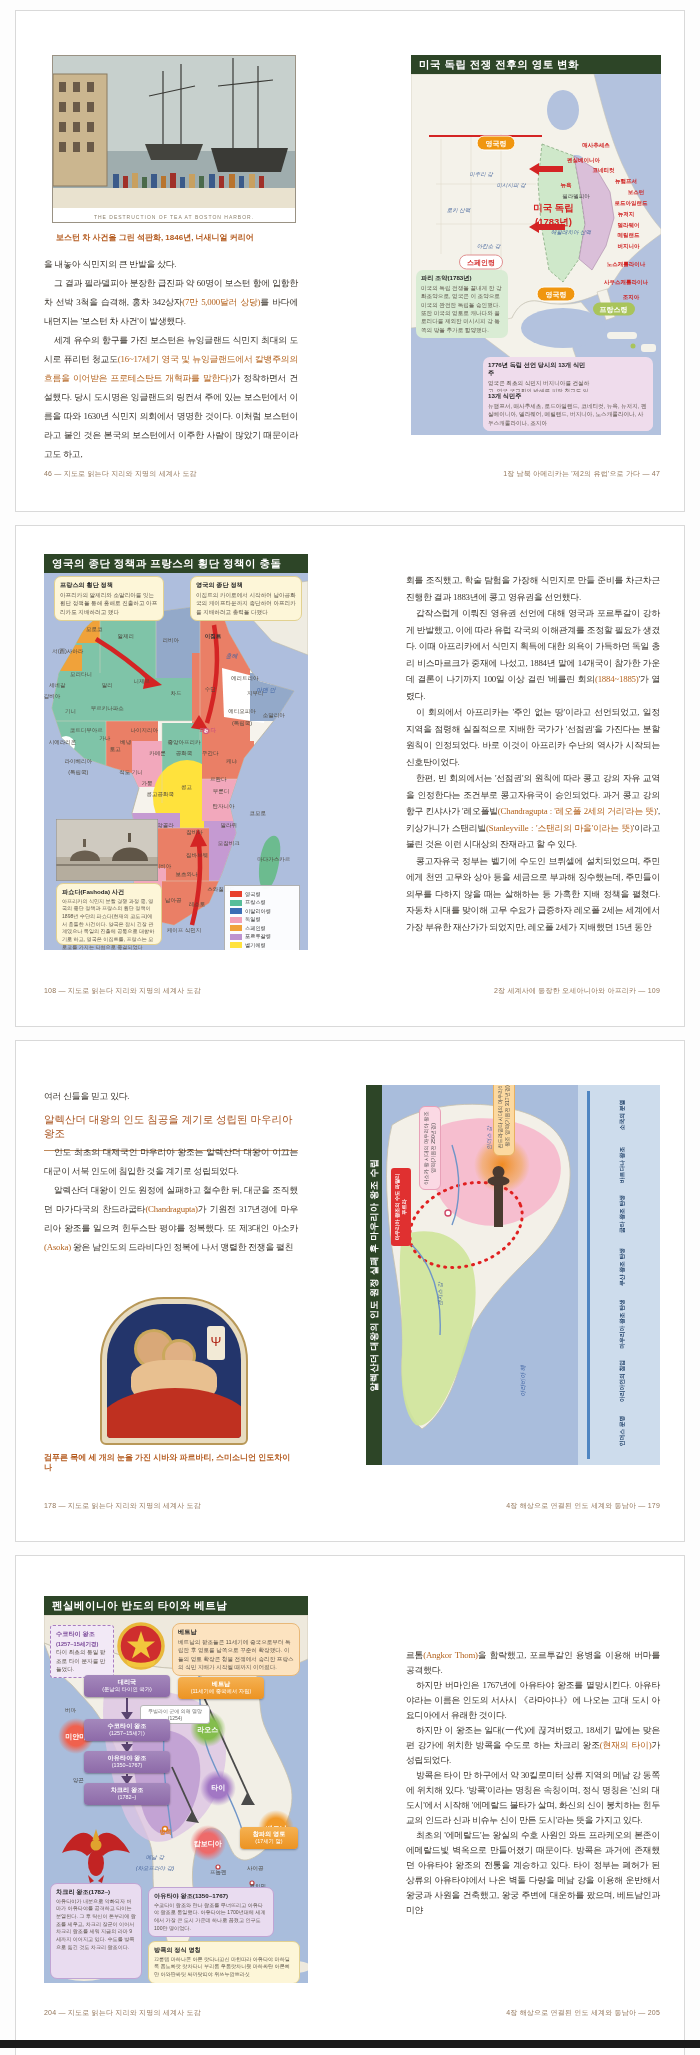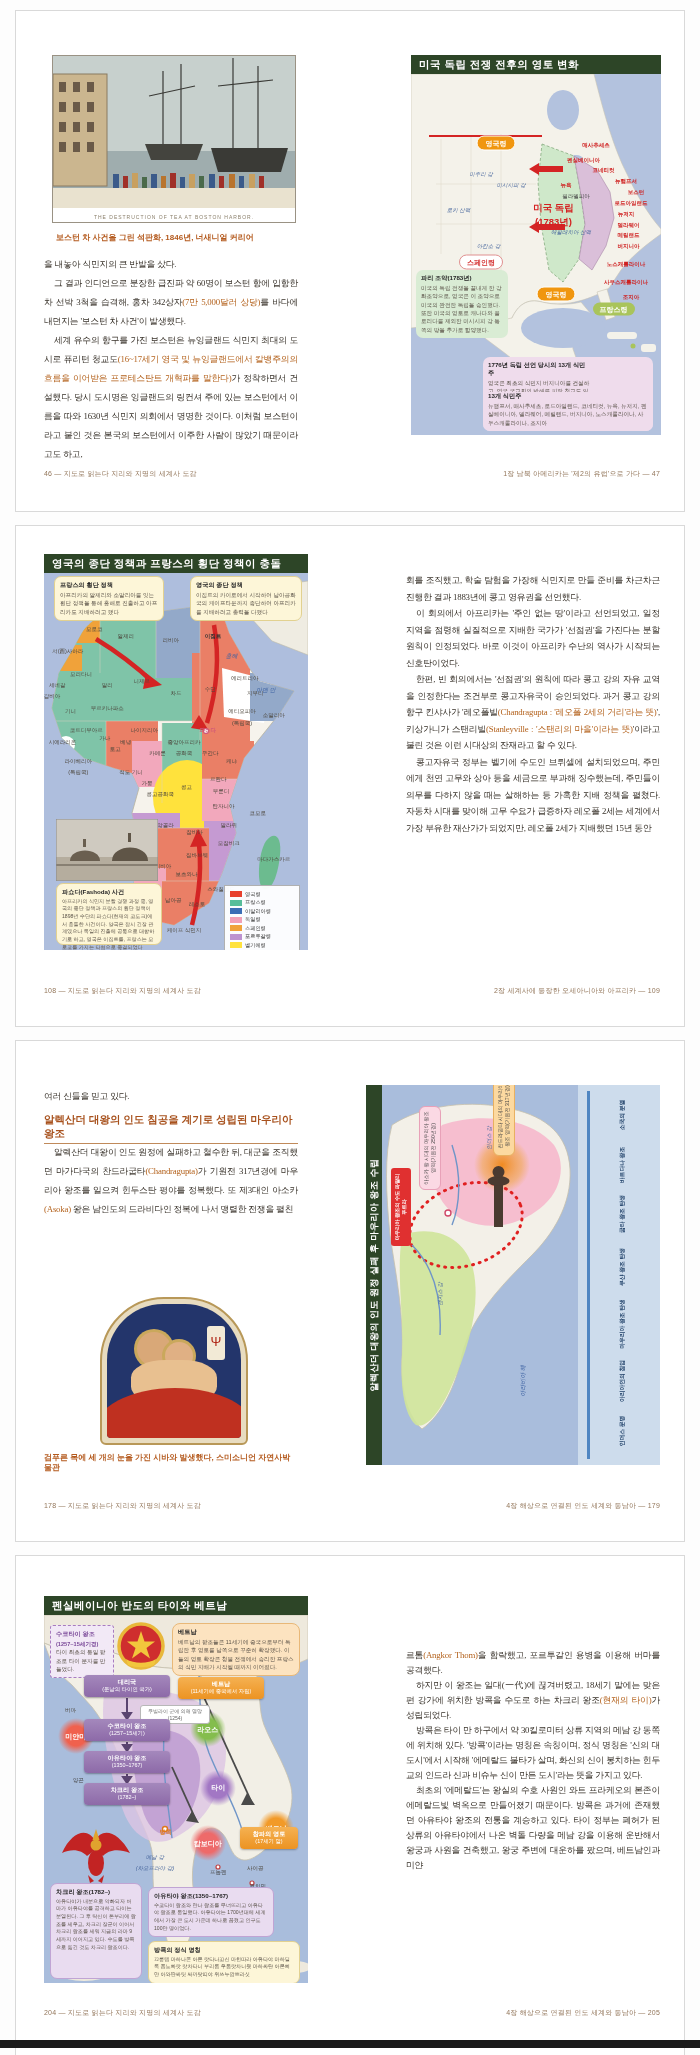--- a/index.html
+++ b/index.html
@@ -47,21 +47,21 @@
 .abox.pdash{background:#f2e9f6;border:1px dashed #a87cc0;border-radius:3px}
 .fbox{position:absolute;background:linear-gradient(#a488bc,#8d6aa8);color:#fff;border-radius:4px;text-align:center;font-size:5.4px;line-height:1.35;padding:3px 2px;z-index:5;box-shadow:0 1px 2px rgba(0,0,0,.35)}
 .fbox b{font-size:6.2px;display:block}
 .fnote{position:absolute;background:#fff;border:1px solid #b8b8b8;border-radius:3px;font-size:5px;color:#666;text-align:center;padding:2px;z-index:5;line-height:1.3}
 .obox{position:absolute;background:linear-gradient(#f5b152,#ec9322);color:#fff;border-radius:4px;text-align:center;font-size:5.4px;line-height:1.35;padding:3px 2px;z-index:5;box-shadow:0 1px 2px rgba(0,0,0,.3)}
 .obox b{font-size:6.2px;display:block}
 .lgbox{position:absolute;background:rgba(255,255,255,.95);border:1px solid #b0b0b0;padding:3px 5px;z-index:6}
 .lgr{display:flex;align-items:center;gap:3px;margin:1.5px 0}
 .lgsw{width:12px;height:6px;flex:none}
 .lgr span:last-child{font-size:5.2px;color:#333}
-.heading{font-size:10.5px;font-weight:bold;color:#a8521e;padding-bottom:3px;border-bottom:1.5px solid #c08a5a;display:inline-block;line-height:1.3}
+.heading{font-size:10.5px;font-weight:normal;color:#a8521e;padding-bottom:10px;border-bottom:1.5px solid #c08a5a;display:inline-block;line-height:1.3}
 .vtitle{position:absolute;background:#2d4527;z-index:4}
 .vtitle span{position:absolute;left:50%;top:50%;transform:translate(-50%,-50%) rotate(-90deg);white-space:nowrap;color:#fff;font-size:9px;font-weight:bold;letter-spacing:.5px}
 .tband{position:absolute;background:#cddcec;z-index:2}
 .tband:before{content:"";position:absolute;left:9px;top:6px;bottom:6px;width:3px;background:#4f86c2}
 .rcall{position:absolute;font-size:5.2px;line-height:1.35;text-align:center;border-radius:6px;padding:3px 4px;z-index:5;color:#444;transform:rotate(-90deg)}
 .rc-pink{background:#fbd9e4;border:1px solid #e8a0b8}
 .rc-orange{background:#fcd9a0;border:1px solid #e8b060}
 .rc-red{background:#e03030;color:#fff;border-radius:3px;font-weight:bold}
 .encap{font-size:5px;color:#8a7f6a;text-align:center;letter-spacing:1px}
 .bottom-bar{position:absolute;left:0;top:2040px;width:700px;height:8px;background:#1a1a1a}
@@ -118,21 +118,21 @@
         <rect x="196" y="118" width="6" height="14" fill="#c8a060"></rect>
           <rect x="206" y="120" width="5" height="12" fill="#a03028"></rect>
       </g>
       <rect y="132" width="242" height="20" fill="#e9e2cf"></rect>
     </svg>
     <div class="encap" style="margin-top:2px">THE DESTRUCTION OF TEA AT BOSTON HARBOR.</div>
   </div>
   <div class="abs photocap" style="left:40px;top:222px;width:248px">보스턴 차 사건을 그린 석판화, 1846년, 너새니얼 커리어</div>
   <div class="abs body" style="left:28px;top:244px;width:254px">
       <p class="bp"><span>을 내놓아 식민지의 큰 반발을 샀다.</span></p>
-      <p class="bp ind"><span>그 결과 인디언으로 분장한 급진파 약 60명이 보스턴 항에 입항한 차 선박 3척을 습격해, 홍차 342상자</span><span class="o">(7만 5,000달러 상당)</span><span>를 바다에 내던지는 '보스턴 차 사건'이 발생했다.</span></p>
+      <p class="bp ind"><span>그 결과 필라델피아 분장한 급진파 약 60명이 보스턴 항에 입항한 차 선박 3척을 습격해, 홍차 342상자</span><span class="o">(7만 5,000달러 상당)</span><span>를 바다에 내던지는 '보스턴 차 사건'이 발생했다.</span></p>
       <p class="bp ind"><span>세계 유수의 항구를 가진 보스턴은 뉴잉글랜드 식민지 최대의 도시로 퓨리턴 청교도</span><span class="o">(16~17세기 영국 및 뉴잉글랜드에서 칼뱅주의의 흐름을 이어받은 프로테스탄트 개혁파를 말한다)</span><span>가 정착하면서 건설했다. 당시 도시명은 잉글랜드의 링컨셔 주에 있는 보스턴에서 이름을 따와 1630년 식민지 의회에서 명명한 것이다. 이처럼 보스턴이라고 붙인 것은 본국의 보스턴에서 이주한 사람이 많았기 때문이라고도 하고,</span></p>
     </div>
   <div class="abs foot" style="left:28px;top:458px">46 — 지도로 읽는다 지리와 지명의 세계사 도감</div>
 
   <div class="abs" style="left:395px;top:44px;width:250px">
     <div class="mtitle">미국 독립 전쟁 전후의 영토 변화</div>
     <div class="mapc" style="width:250px;height:361px">
       <svg width="250" height="361" viewBox="0 0 250 361">
         <rect width="250" height="361" fill="#b3c2de"></rect>
         <path d="M0,0 H183 C193,40 203,75 216,100 C226,122 237,140 250,155 V160 C232,173 220,183 210,196 L198,214 C176,228 150,233 131,228 C116,224 107,231 101,244 C96,256 88,265 78,262 L60,252 C45,247 30,248 18,252 L0,254 Z" fill="#f4f2ea" stroke="#c9c4b4" stroke-width="0.6"></path>
@@ -403,47 +403,49 @@
         <span class="mlb dk" style="left: 38%; top: 93%;">케이프타운</span>
         <span class="mlb" style="left: 53%; top: 95%;">케이프 식민지</span>
         <span class="mlb sea" style="left: 71%; top: 22%;">홍해</span>
         <span class="mlb sea" style="left: 84%; top: 31%;">아덴 만</span>
       </div>
   </div>
   <div class="abs foot" style="left:28px;top:460px">108 — 지도로 읽는다 지리와 지명의 세계사 도감</div>
 
   <div class="abs body body2" style="left:390px;top:46px;width:254px">
       <p class="bp"><span>회를 조직했고, 학술 탐험을 가장해 식민지로 만들 준비를 차근차근 진행한 결과 1883년에 콩고 영유권을 선언했다.</span></p>
+      <p class="bp ind"><span>갑작스럽게 이뤄진 영유권 선언에 대해 영국과 포르투갈이 강하게 반발했고, 이에 따라 유럽 각국의 이해관계를 조정할 필요가 생겼다. 이때 아프리카에서 식민지 획득에 대한 의욕이 가득하던 독일 총리 비스마르크가 중재에 나섰고, 1884년 말에 14개국이 참가한 가운데 결론이 나기까지 100일 이상 걸린 '베를린 회의</span><span class="o">(1884~1885)</span><span>'가 열렸다.</span></p>
       <p class="bp ind"><span>이 회의에서 아프리카는 '주인 없는 땅'이라고 선언되었고, 일정 지역을 점령해 실질적으로 지배한 국가가 '선점권'을 가진다는 분할 원칙이 인정되었다. 바로 이것이 아프리카 수난의 역사가 시작되는 신호탄이었다.</span></p>
       <p class="bp ind"><span>한편, 빈 회의에서는 '선점권'의 원칙에 따라 콩고 강의 자유 교역을 인정한다는 조건부로 콩고자유국이 승인되었다. 과거 콩고 강의 항구 킨샤사가 '레오폴빌</span><span class="o">(Chandragupta : '레오폴 2세의 거리'라는 뜻)</span><span>', 키상가니가 스탠리빌</span><span class="o">(Stanleyville : '스탠리의 마을'이라는 뜻)</span><span>'이라고 불린 것은 이런 시대상의 잔재라고 할 수 있다.</span></p>
       <p class="bp ind"><span>콩고자유국 정부는 벨기에 수도인 브뤼셀에 설치되었으며, 주민에게 천연 고무와 상아 등을 세금으로 부과해 징수했는데, 주민들이 의무를 다하지 않을 때는 살해하는 등 가혹한 지배 정책을 펼쳤다. 자동차 시대를 맞이해 고무 수요가 급증하자 레오폴 2세는 세계에서 가장 부유한 재산가가 되었지만, 레오폴 2세가 지배했던 15년 동안</span></p>
     </div>
   <div class="abs foot" style="left:390px;top:460px;width:254px;text-align:right">2장 세계사에 등장한 오세아니아와 아프리카 — 109</div>
 </div>
 
 <div class="card" style="top:1040px">
 
   <div class="abs body" style="left:28px;top:46px;width:254px">여러 신들을 믿고 있다.</div>
   <div class="abs" style="left:28px;top:72px;width:254px">
     <span class="heading">알렉산더 대왕의 인도 침공을 계기로 성립된 마우리아 왕조</span>
   </div>
   <div class="abs body" style="left:28px;top:102px;width:254px">
+      <p class="bp ind"><span>인도 최초의 대제국인 마우리아 왕조는 알렉산더 대왕이 이끄는 대군이 서북 인도에 침입한 것을 계기로 성립되었다.</span></p>
       <p class="bp ind"><span>알렉산더 대왕이 인도 원정에 실패하고 철수한 뒤, 대군을 조직했던 마가다국의 찬드라굽타</span><span class="o">(Chandragupta)</span><span>가 기원전 317년경에 마우리아 왕조를 일으켜 힌두스탄 평야를 정복했다. 또 제3대인 아소카</span><span class="o">(Asoka)</span><span> 왕은 남인도의 드라비다인 정복에 나서 맹렬한 전쟁을 펼친</span></p>
     </div>
   <div class="abs" style="left:84px;top:256px;width:148px;height:148px;background:#e8dcc0;border:2px solid #b89858;border-radius:64px 64px 6px 6px;padding:5px">
     <div style="position:relative;width:100%;height:100%;background:#23356b;border-radius:56px 56px 4px 4px;overflow:hidden">
       <circle></circle>
       <div style="position:absolute;left:30px;top:28px;width:34px;height:34px;border-radius:50%;background:#d9a878;box-shadow:0 0 0 3px #caa85c"></div>
       <div style="position:absolute;left:58px;top:38px;width:28px;height:28px;border-radius:50%;background:#e0b084;box-shadow:0 0 0 3px #caa85c"></div>
       <div style="position:absolute;left:24px;top:56px;width:86px;height:44px;border-radius:40%;background:#e8c090"></div>
       <div style="position:absolute;left:100px;top:22px;width:18px;height:34px;background:#f2ead6;border-radius:3px;color:#b02818;font-size:13px;text-align:center;line-height:32px">Ψ</div>
       <div style="position:absolute;left:-12px;bottom:-34px;width:160px;height:84px;border-radius:50%;background:#bf3020"></div>
     </div>
   </div>
-  <div class="abs photocap" style="left:28px;top:412px;width:254px">검푸른 목에 세 개의 눈을 가진 시바와 발생했다, 스미소니언 자연사박물관</div>
+  <div class="abs photocap" style="left:28px;top:412px;width:254px">검푸른 목에 세 개의 눈을 가진 시바와 파르바티, 스미소니언 인도차이나</div>
   <div class="abs foot" style="left:28px;top:460px">178 — 지도로 읽는다 지리와 지명의 세계사 도감</div>
 
   <div class="vtitle" style="left:350px;top:44px;width:16px;height:380px">
     <span>알렉산더 대왕의 인도 원정 실패 후 마우리아 왕조 수립</span>
   </div>
   <div class="mapc" style="position:absolute;left:366px;top:44px;width:196px;height:380px">
     <svg width="196" height="380" viewBox="0 0 196 380">
       <rect width="196" height="380" fill="#a9bddc"></rect>
       <defs>
         <radialGradient id="og">
@@ -583,20 +585,21 @@
         <span class="mlb city" style="left: 81%; top: 74%;">호치민</span>
         <span class="mlb riv" style="left: 42%; top: 66%;">메남 강</span>
         <span class="mlb riv" style="left: 42%; top: 69%;">(차오프라야 강)</span>
         <span class="mlb riv" style="left: 82%; top: 81%;">메콩 강</span>
       </div>
   </div>
   <div class="abs foot" style="left:28px;top:452px">204 — 지도로 읽는다 지리와 지명의 세계사 도감</div>
 
   <div class="abs body body4" style="left:390px;top:92px;width:254px">
       <p class="bp"><span>르톰</span><span class="o">(Angkor Thom)</span><span>을 함락했고, 포르투갈인 용병을 이용해 버마를 공격했다.</span></p>
+      <p class="bp ind"><span>하지만 버마인은 1767년에 아유타야 왕조를 멸망시킨다. 아유타야라는 이름은 인도의 서사시 《라마야나》에 나오는 고대 도시 아요디아에서 유래한 것이다.</span></p>
       <p class="bp ind"><span>하지만 이 왕조는 일대(一代)에 끊겨버렸고, 18세기 말에는 맞은편 강가에 위치한 방콕을 수도로 하는 차크리 왕조</span><span class="o">(현재의 타이)</span><span>가 성립되었다.</span></p>
       <p class="bp ind"><span>방콕은 타이 만 하구에서 약 30킬로미터 상류 지역의 메남 강 동쪽에 위치해 있다. '방콕'이라는 명칭은 속칭이며, 정식 명칭은 '신의 대도시'에서 시작해 '에메랄드 불타가 살며, 화신의 신이 봉치하는 힌두교의 인드라 신과 비슈누 신이 만든 도시'라는 뜻을 가지고 있다.</span></p>
       <p class="bp ind"><span>최초의 '에메랄드'는 왕실의 수호 사원인 와트 프라케오의 본존이 에메랄드빛 벽옥으로 만들어졌기 때문이다. 방콕은 과거에 존재했던 아유타야 왕조의 전통을 계승하고 있다. 타이 정부는 폐허가 된 상류의 아유타야에서 나온 벽돌 다량을 메남 강을 이용해 운반해서 왕궁과 사원을 건축했고, 왕궁 주변에 대운하를 팠으며, 베트남인과 미얀</span></p>
     </div>
   <div class="abs foot" style="left:390px;top:452px;width:254px;text-align:right">4장 해상으로 연결된 인도 세계와 동남아 — 205</div>
 </div>
 
 <div class="bottom-bar"></div>
 
 </body></html>

